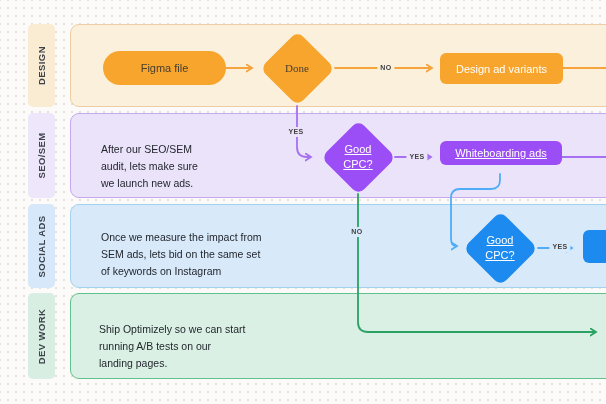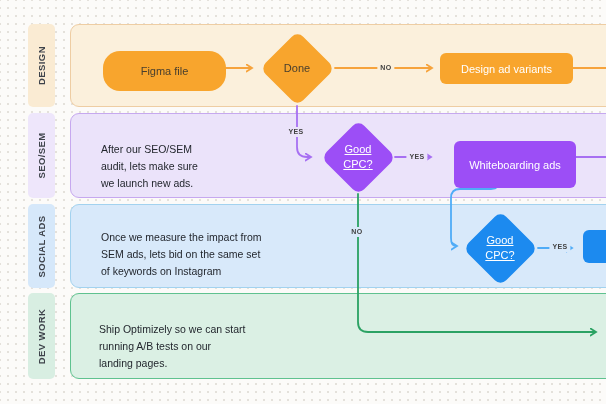--- a/index.html
+++ b/index.html
@@ -24,37 +24,37 @@
   .note{position:absolute;margin:9px;font-size:10.5px;line-height:17px;color:#23272E;white-space:pre-line;}
   .note.seo{left:92px;top:132px;}
   .note.social{left:92px;top:220px;}
   .note.dev{left:90px;top:312px;}
   .edges{position:absolute;left:0;top:0;}
   .edges path{fill:none;stroke-width:1.8px;stroke-linecap:round;}
   .edge-label{position:absolute;transform:translate(-50%,-50%);font-size:7px;font-weight:bold;color:#424242;letter-spacing:0.4px;padding:1px 3px;border-radius:2px;line-height:8px;}
   .edge-label.l1{background:#FBF0DC;}
   .edge-label.l2{background:#EBE3FA;}
   .edge-label.l3{background:#D8E9FA;}
-  .node-pill{position:absolute;left:103px;top:51px;width:123px;height:40px;border-radius:17px;background:#F8A52D;
+  .node-pill{position:absolute;left:103px;top:51px;width:123px;height:34px;border-radius:17px;background:#F8A52D;
     display:flex;align-items:center;justify-content:center;font-size:11px;font-weight:500;color:#473E2E;}
   .node-rect{position:absolute;border-radius:6px;display:flex;align-items:center;justify-content:center;font-size:11px;font-weight:500;color:#FFFFFF;}
-  .node-rect.variants{left:440px;top:53px;width:133px;height:31px;background:#F8A52D;}
-  .node-rect.whiteboard{left:454px;top:141px;width:122px;height:47px;background:#9C4EF6;}
+  .node-rect.variants{left:440px;top:53px;width:123px;height:31px;background:#F8A52D;}
+  .node-rect.whiteboard{left:440px;top:141px;width:122px;height:24px;background:#9C4EF6;text-decoration:underline;}
   .node-rect.stub{left:583px;top:230px;width:45px;height:33px;background:#1C8AEF;}
   .diamond{position:absolute;width:76px;height:76px;}
   .diamond .shape{position:absolute;left:11.5px;top:11.5px;width:53px;height:53px;transform:rotate(45deg);border-radius:8px;}
   .diamond.done{left:259px;top:30px;}
   .diamond.done .shape{background:#F8A52D;}
   .diamond.cpc-sem{left:320px;top:119px;}
   .diamond.cpc-sem .shape{background:#9C4EF6;}
   .diamond.cpc-social{left:462px;top:210px;}
   .diamond.cpc-social .shape{background:#1C8AEF;}
   .diamond .dlabel{position:absolute;left:0;top:0;right:0;bottom:0;display:flex;align-items:center;justify-content:center;
     text-align:center;font-size:11px;line-height:15px;font-weight:500;white-space:pre-line;}
-  .diamond.done .dlabel{color:#473E2E;}
+  .diamond.done .dlabel{color:#473E2E;font-family:Liberation Serif, serif;}
   .diamond.cpc-sem .dlabel,.diamond.cpc-social .dlabel{color:#FFFFFF;text-decoration:underline;}
 </style>
 </head>
 <body>
 
 <div class="canvas">
 
   <div class="lane-label design">
     <span>DESIGN</span>
   </div>

